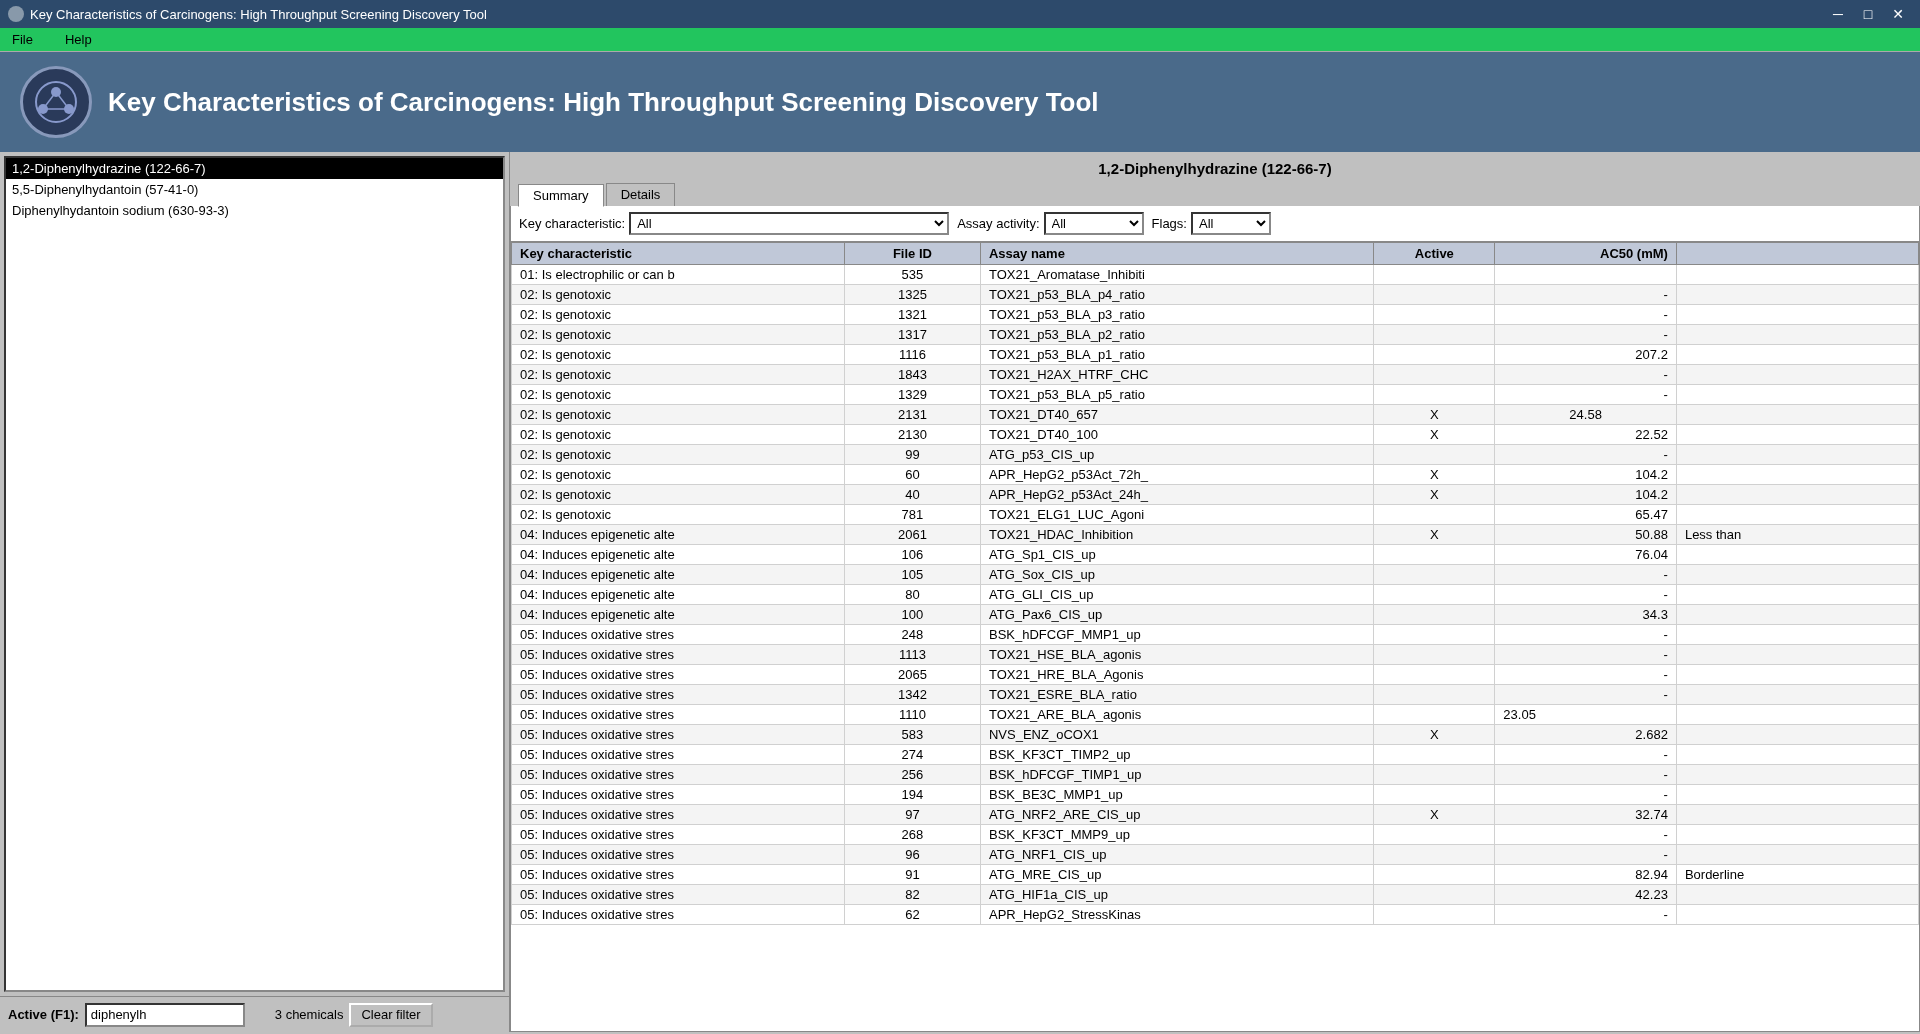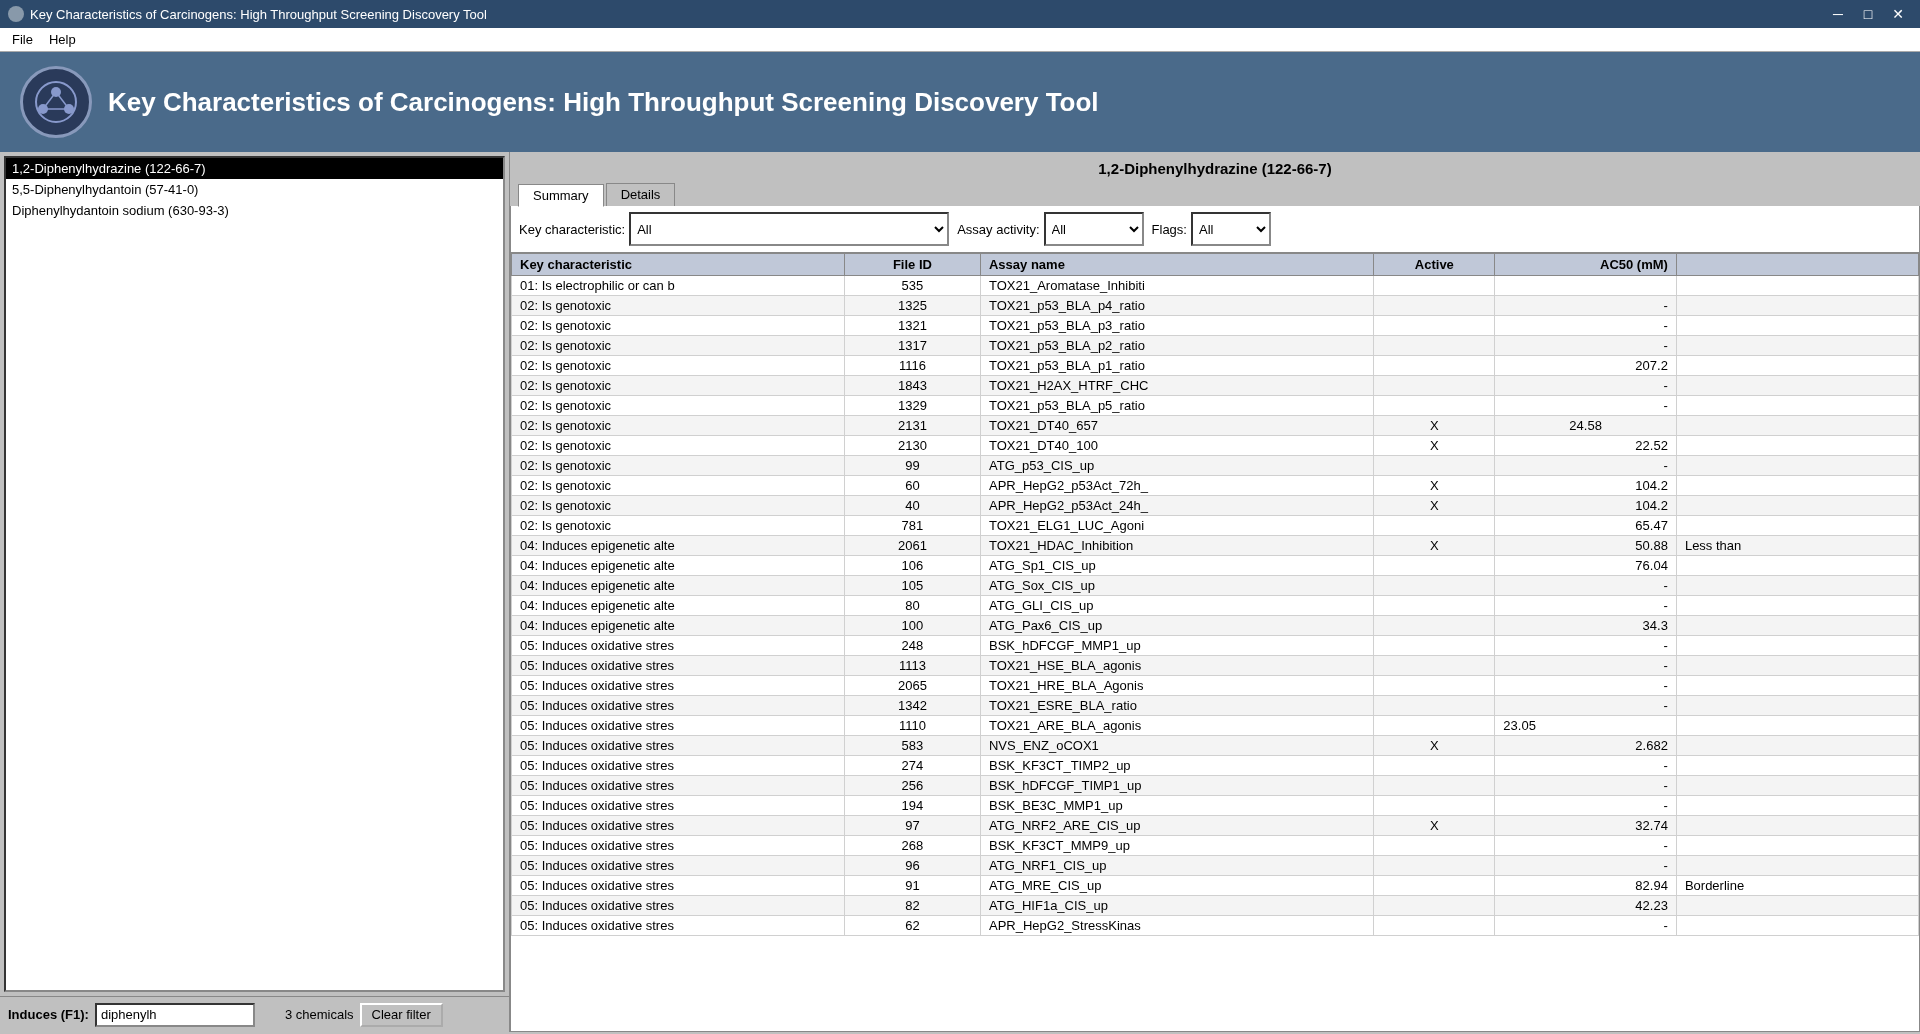--- a/index.html
+++ b/index.html
@@ -14,23 +14,23 @@
       justify-content: space-between;
       height: 28px;
       padding: 0 8px;
     }
     .title-bar-left { display: flex; align-items: center; gap: 6px; font-size: 12px; }
     .title-bar-right { display: flex; gap: 2px; }
     .title-bar-btn { background: transparent; border: none; color: white; width: 28px; height: 22px; cursor: pointer; font-size: 14px; display: flex; align-items: center; justify-content: center; }
 
     
     .menu-bar {
-      background: #ffffff;
-      display: flex;
-      gap: 0;
+      background: #22c55e;
+      display: flex;
+      gap: 16px;
       padding: 2px 4px;
       border-bottom: 1px solid #aaa;
     }
     .menu-item { padding: 2px 8px; cursor: pointer; }
 
     
     .app-icon { width: 16px; height: 16px; background: #8899aa; border-radius: 50%; flex-shrink: 0; }
 
     
     .app-container { display: flex; flex-direction: column; height: calc(1034px - 28px - 26px); }
@@ -157,21 +157,21 @@
       gap: 8px;
       background: white;
       border: 1px solid #888;
       border-top: none;
     }
     .filter-group { display: flex; align-items: center; gap: 4px; }
     .filter-select {
       border: 2px inset #888;
       background: white;
       padding: 1px 2px;
-      height: 34px;
+      height: 23px;
     }
     .filter-select-kc { width: 320px; }
     .filter-select-aa { width: 100px; }
     .filter-select-fl { width: 80px; }
 
     
     .table-container {
       flex: 1;
       overflow: hidden;
       background: white;
@@ -253,21 +253,21 @@
   <div class="content-area">
 
     <div class="left-panel">
       <div class="chemical-list" id="chemical-list">
 
       <div class="chemical-item selected">1,2-Diphenylhydrazine (122-66-7)</div>
           <div class="chemical-item">5,5-Diphenylhydantoin (57-41-0)</div>
           <div class="chemical-item">Diphenylhydantoin sodium (630-93-3)</div>
         </div>
       <div class="filter-bar">
-        <label class="filter-label">Induces (F1):</label>
+        <label class="filter-label">Active (F1):</label>
         <input class="filter-input" type="text" id="filter-input" value="diphenylh" style="">
         <span class="filter-count">3 chemicals</span>
         <button class="clear-filter-btn">Clear filter</button>
       </div>
     </div>
 
     <div class="right-panel">
       <div class="right-title">1,2-Diphenylhydrazine (122-66-7)</div>
 
       <div class="tabs-bar">

